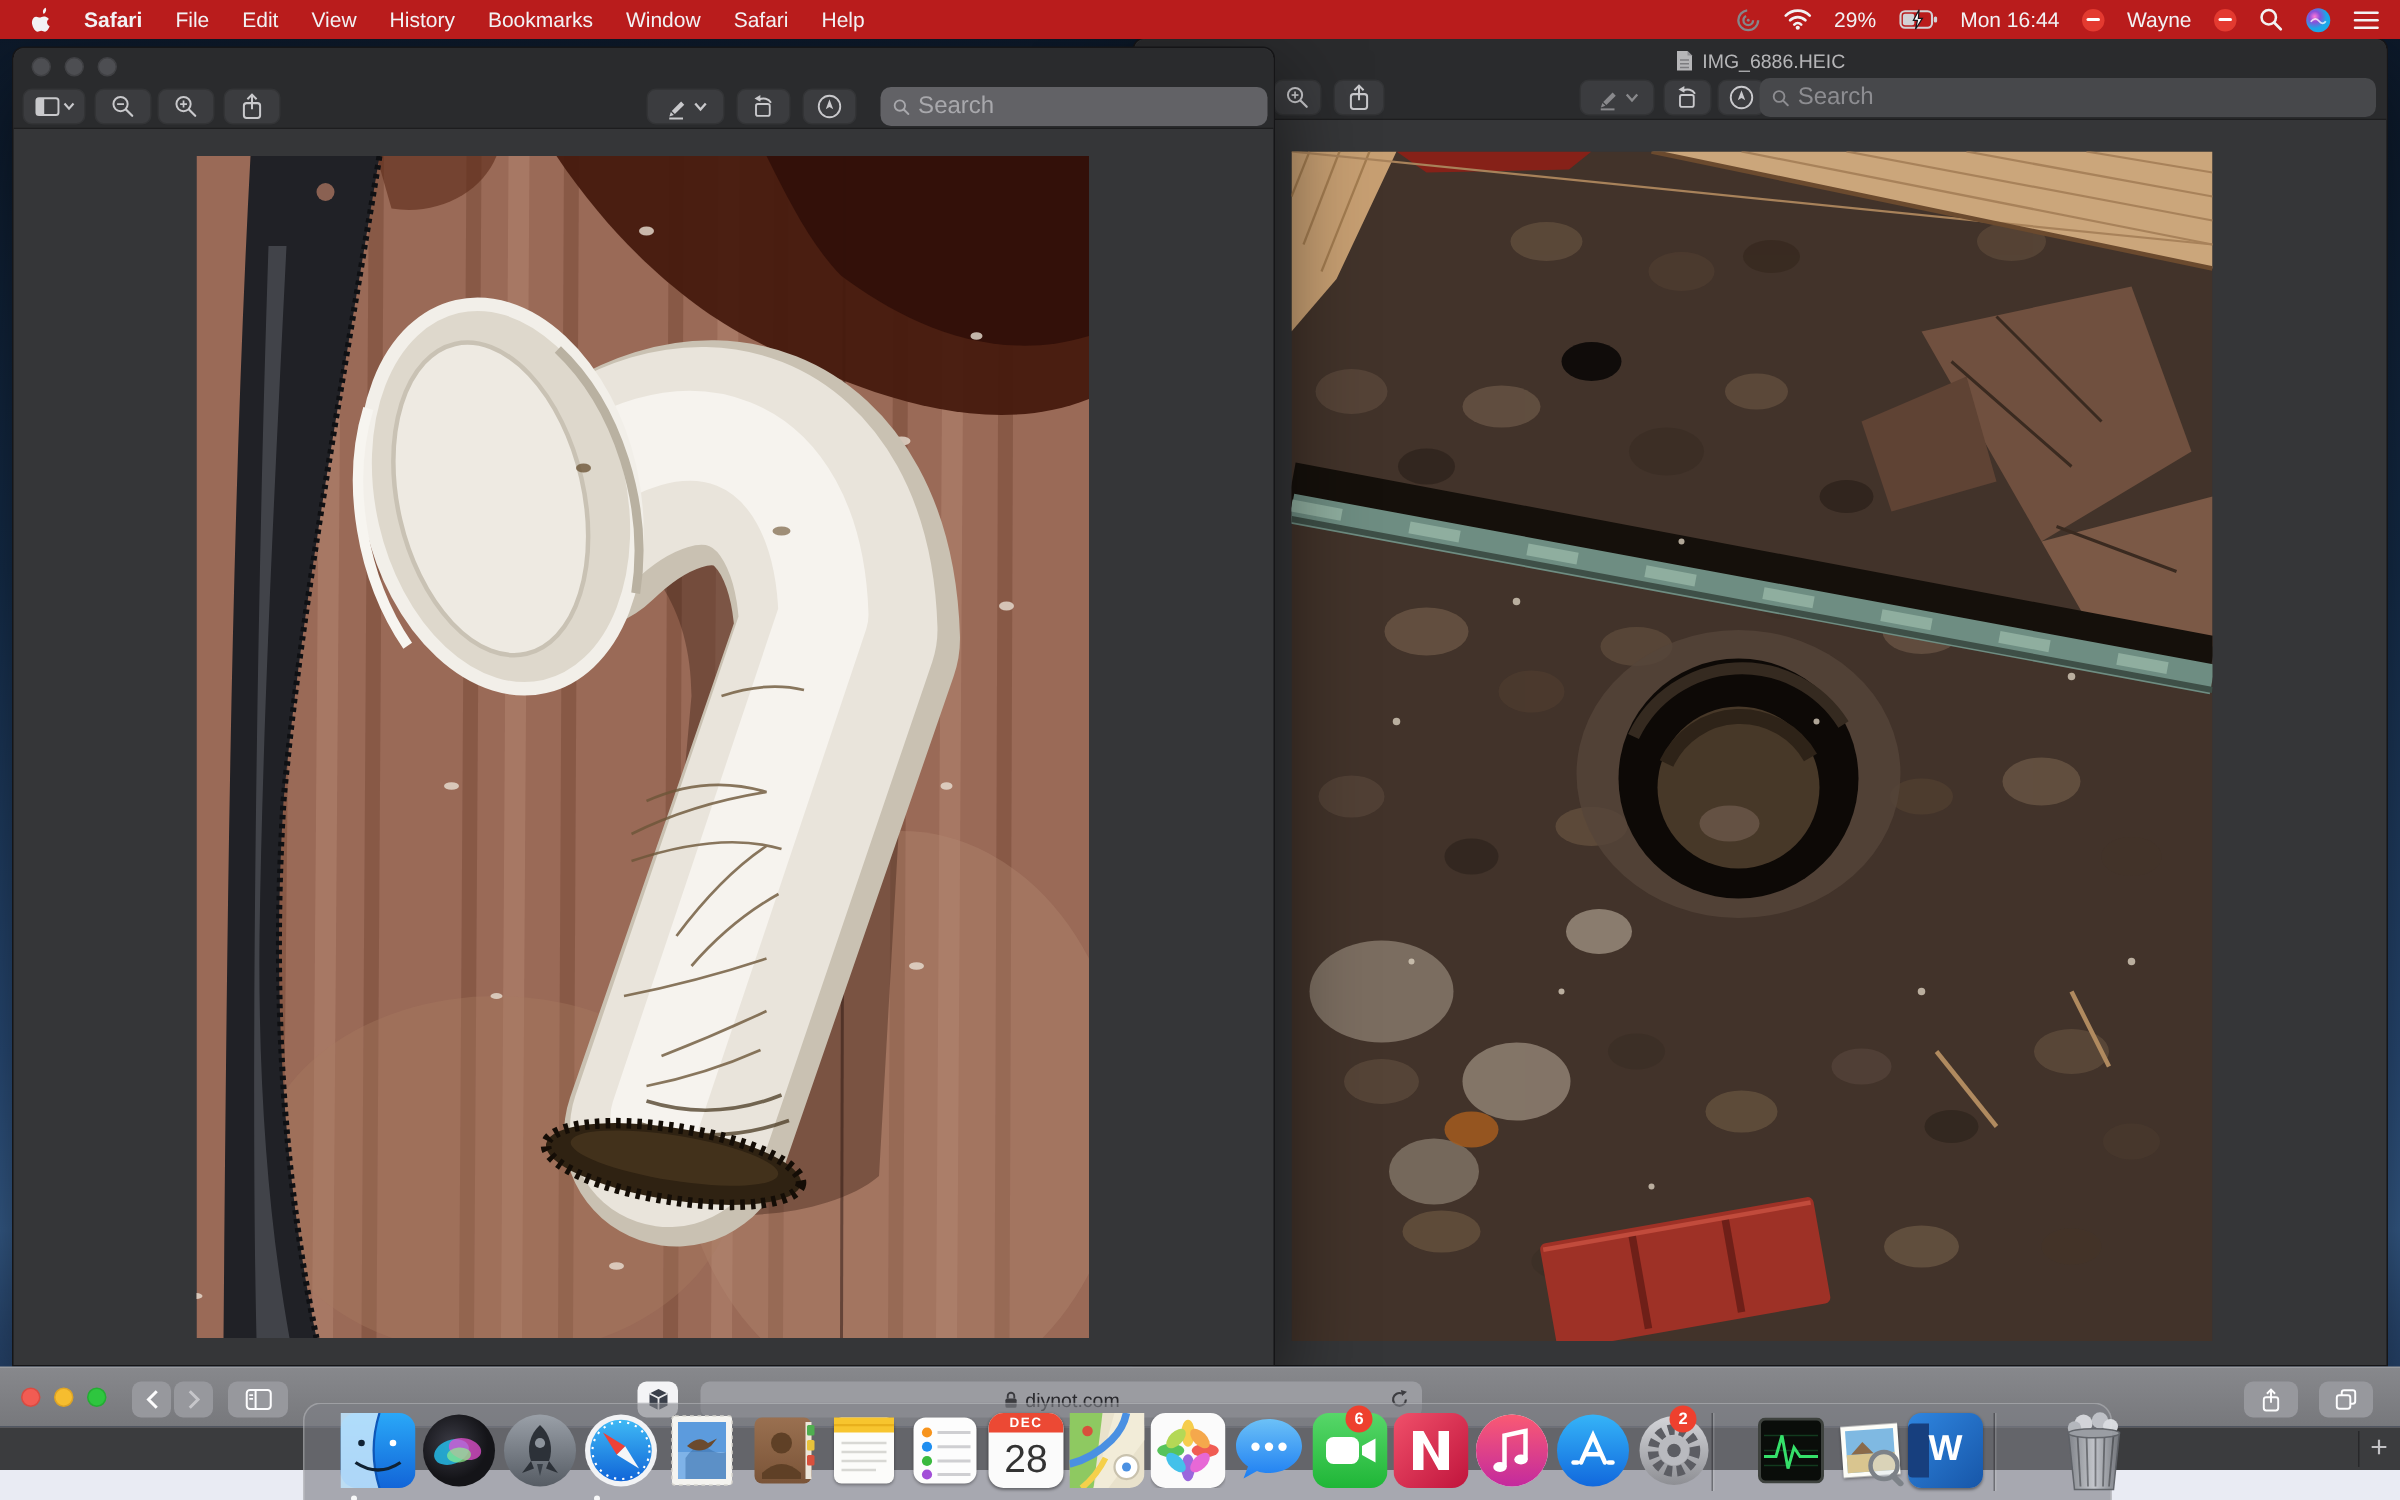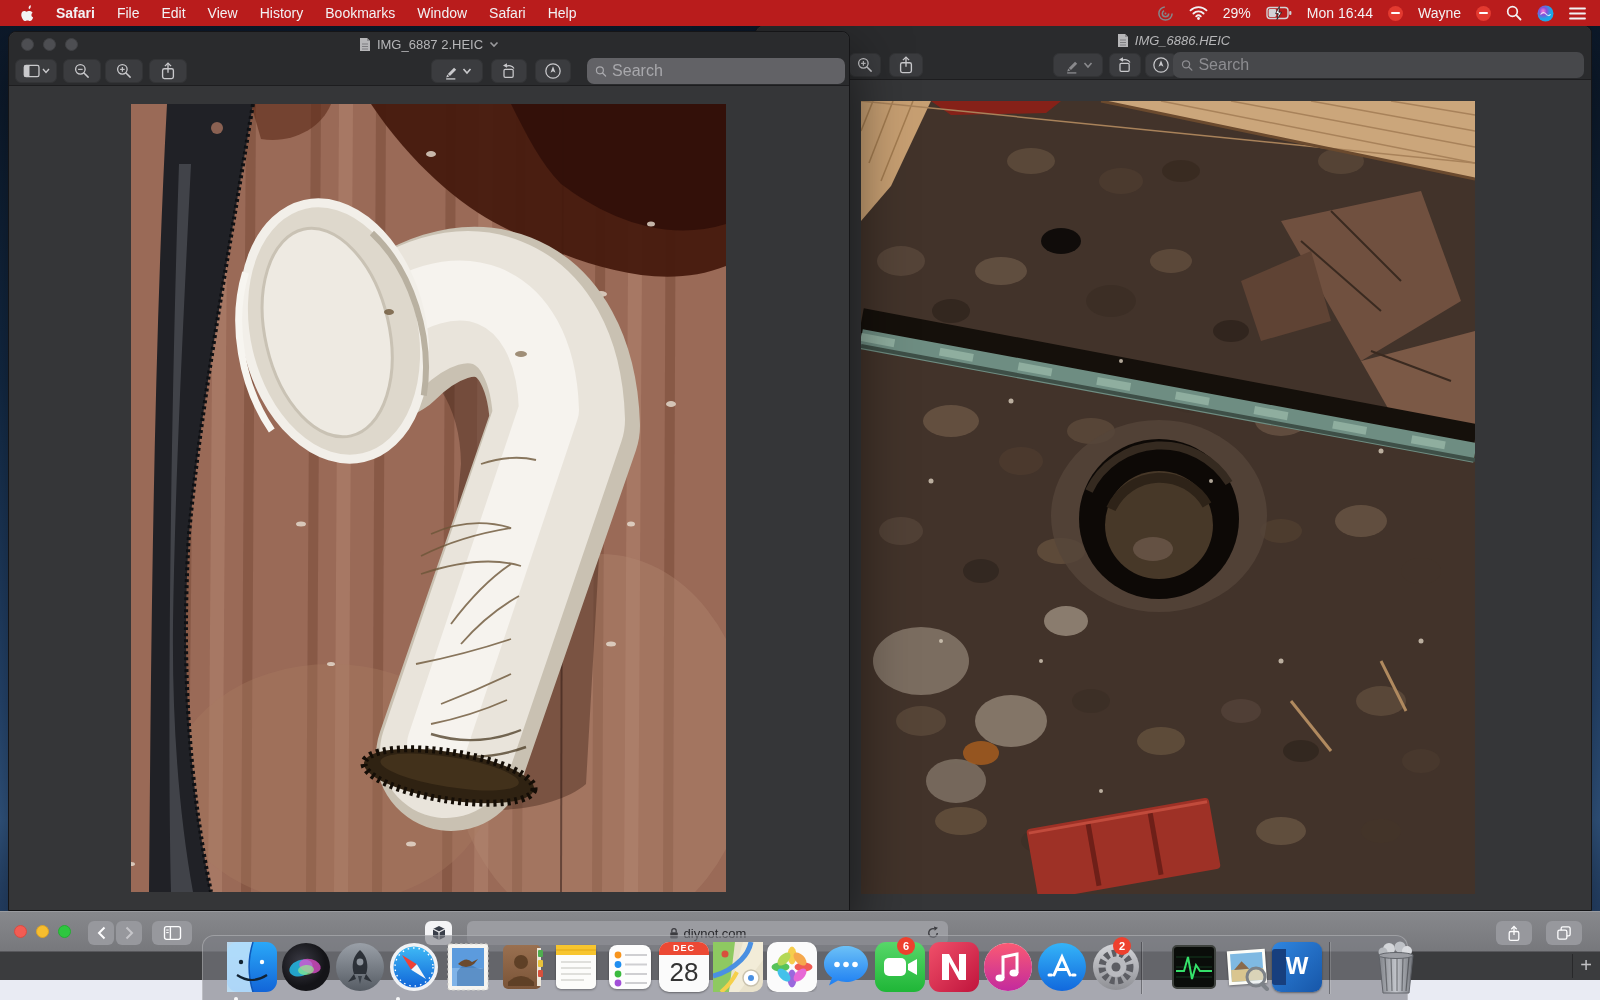--- a/index.html
+++ b/index.html
@@ -152,21 +152,21 @@
             <line x1="1" y1="6.5" x2="16" y2="6.5"></line>
             <line x1="1" y1="11.5" x2="16" y2="11.5"></line>
           </g>
         </svg>
     </span>
   </div>
 </div>
 
 <div class="pwin" style="left:755px; top:25px; width:837px; height:886px; z-index:1;">
   <div class="chrome" style="height:54px;"></div>
-  <div class="title" style="top:7px;font-style:italic;">
+  <div class="title" style="top:7px;">
     <svg width="12" height="15" viewBox="0 0 12 15">
         <path d="M1 1h7l3 3v10H1z" fill="#b6b6b8"></path>
         <path d="M8 1v3h3" fill="#8f8f92"></path>
         <g stroke="#7d7d80" stroke-width="1">
           <line x1="3" y1="7" x2="9" y2="7"></line>
           <line x1="3" y1="9.5" x2="9" y2="9.5"></line>
           <line x1="3" y1="12" x2="9" y2="12"></line>
         </g>
       </svg>
     <span>IMG_6886.HEIC</span>
@@ -318,35 +318,20 @@
         <line x1="520" y1="560" x2="545" y2="610"></line>
       </g>
   </svg>
 </div>
 
 <div class="pwin" style="left:8px; top:31px; width:842px; height:880px; z-index:2;">
   <div class="chrome" style="height:54px;"></div>
   <span class="tl tl-gray" style="left:12px; top:6px;"></span>
   <span class="tl tl-gray" style="left:34px; top:6px;"></span>
   <span class="tl tl-gray" style="left:56px; top:6px;"></span>
-  <div class="title" style="top:5px;">
-    <svg width="12" height="15" viewBox="0 0 12 15">
-        <path d="M1 1h7l3 3v10H1z" fill="#b6b6b8"></path>
-        <path d="M8 1v3h3" fill="#8f8f92"></path>
-        <g stroke="#7d7d80" stroke-width="1">
-          <line x1="3" y1="7" x2="9" y2="7"></line>
-          <line x1="3" y1="9.5" x2="9" y2="9.5"></line>
-          <line x1="3" y1="12" x2="9" y2="12"></line>
-        </g>
-      </svg>
-    <span>IMG_6887 2.HEIC</span>
-    <svg width="10" height="7" viewBox="0 0 10 7">
-        <polyline points="1.5,1.5 5,5 8.5,1.5" fill="none" stroke="#9a9a9d" stroke-width="1.6"></polyline>
-      </svg>
-  </div>
   <div class="pbtn" style="left:6px; top:27px; width:42px;">
     <svg width="19" height="17" viewBox="0 0 22 19">
         <rect x="1.5" y="2.5" width="17" height="13" rx="2" fill="none" stroke="currentColor" stroke-width="1.5"></rect>
         <rect x="1.5" y="2.5" width="6" height="13" rx="1" fill="currentColor"></rect>
       </svg>
     <svg width="8" height="6" viewBox="0 0 8 6">
         <polyline points="1,1 4,4.5 7,1" fill="none" stroke="currentColor" stroke-width="1.4"></polyline>
       </svg>
   </div>
   <div class="pbtn" style="left:54px; top:27px; width:38px;">

